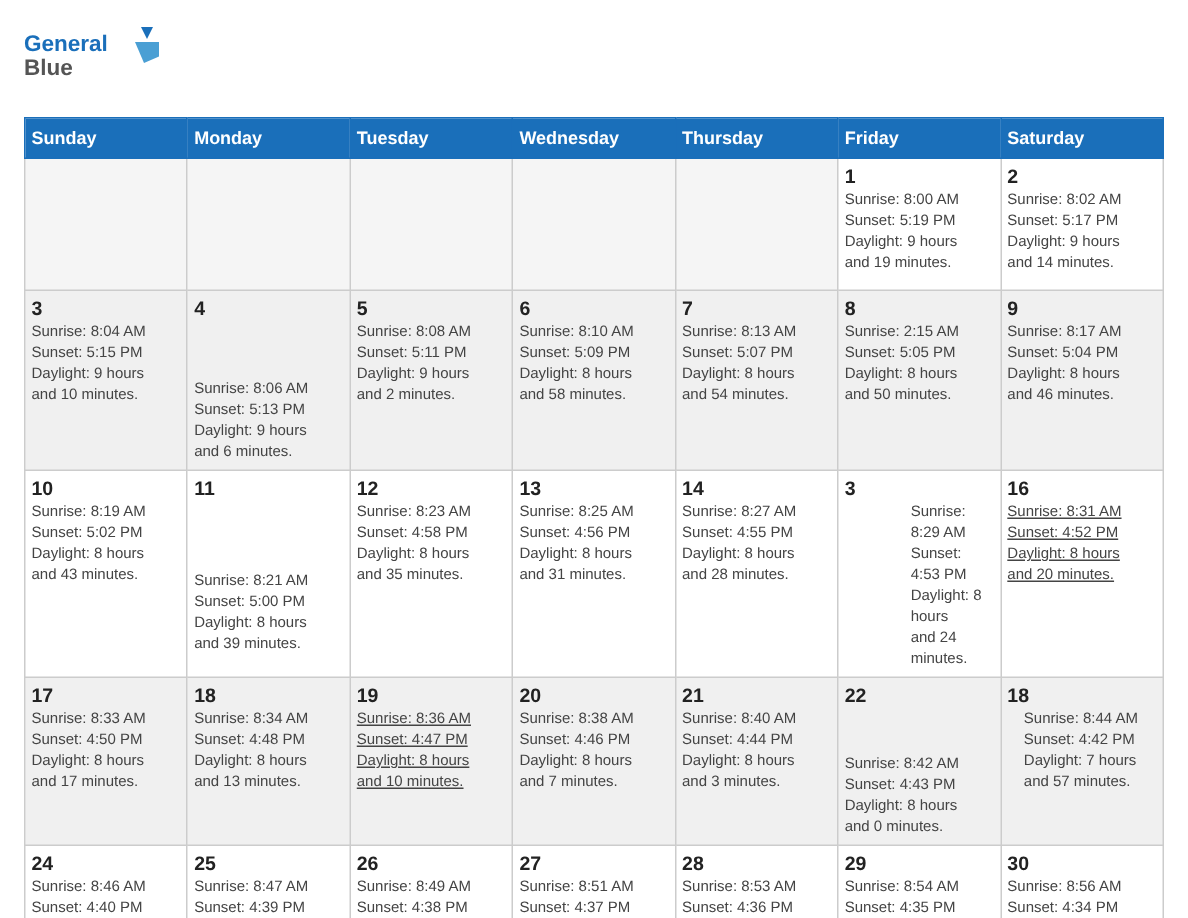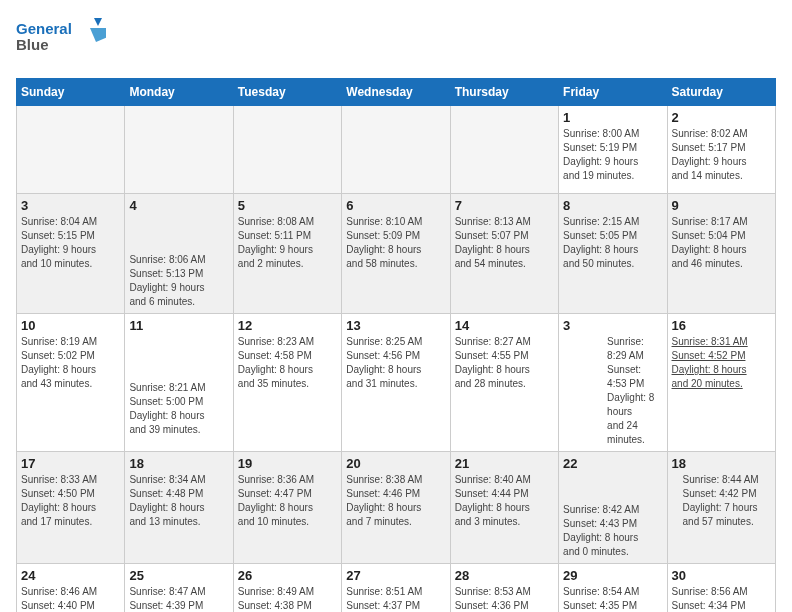--- a/index.html
+++ b/index.html
@@ -240,21 +240,21 @@
         </td>
         <td class="shaded">
           <span class="day-number">18</span>
           <div class="day-info" style="white-space: pre-line;">Sunrise: 8:34 AM
 Sunset: 4:48 PM
 Daylight: 8 hours
 and 13 minutes.</div>
         </td>
         <td class="shaded">
           <span class="day-number">19</span>
-          <div class="day-info" style="white-space: pre-line;">Sunrise: 8:36 AM
+          <div class="day-info" style="white-space: pre-line; text-decoration: underline;">Sunrise: 8:36 AM
 Sunset: 4:47 PM
 Daylight: 8 hours
 and 10 minutes.</div>
         </td>
         <td class="shaded">
           <span class="day-number">20</span>
           <div class="day-info" style="white-space: pre-line;">Sunrise: 8:38 AM
 Sunset: 4:46 PM
 Daylight: 8 hours
 and 7 minutes.</div>

